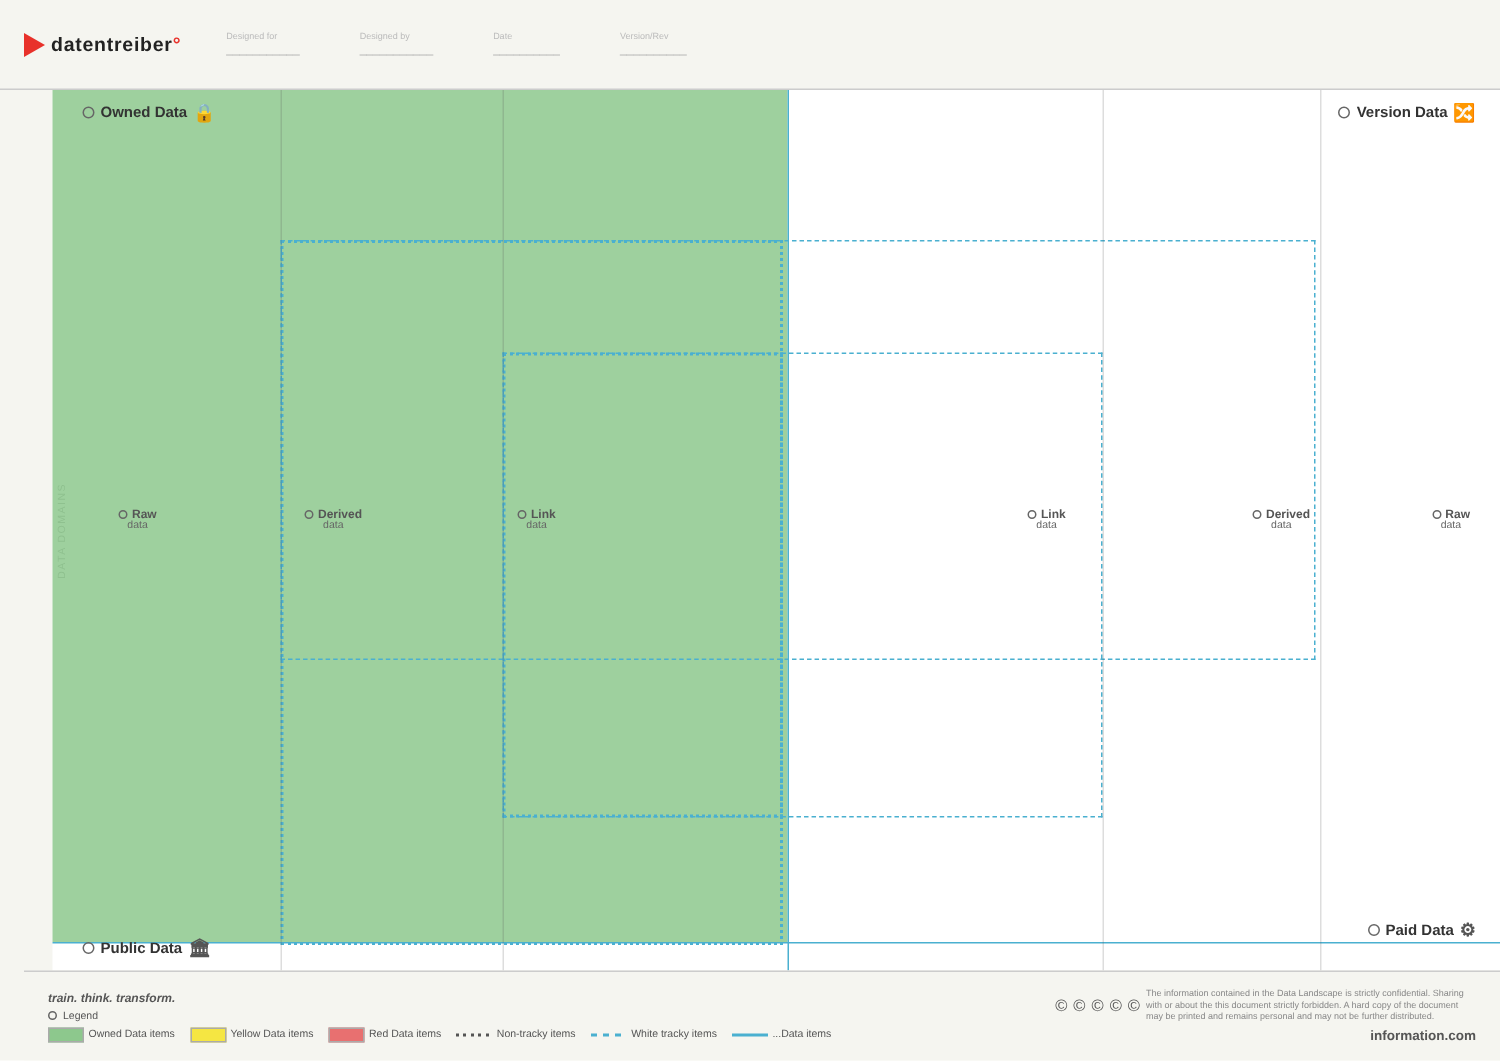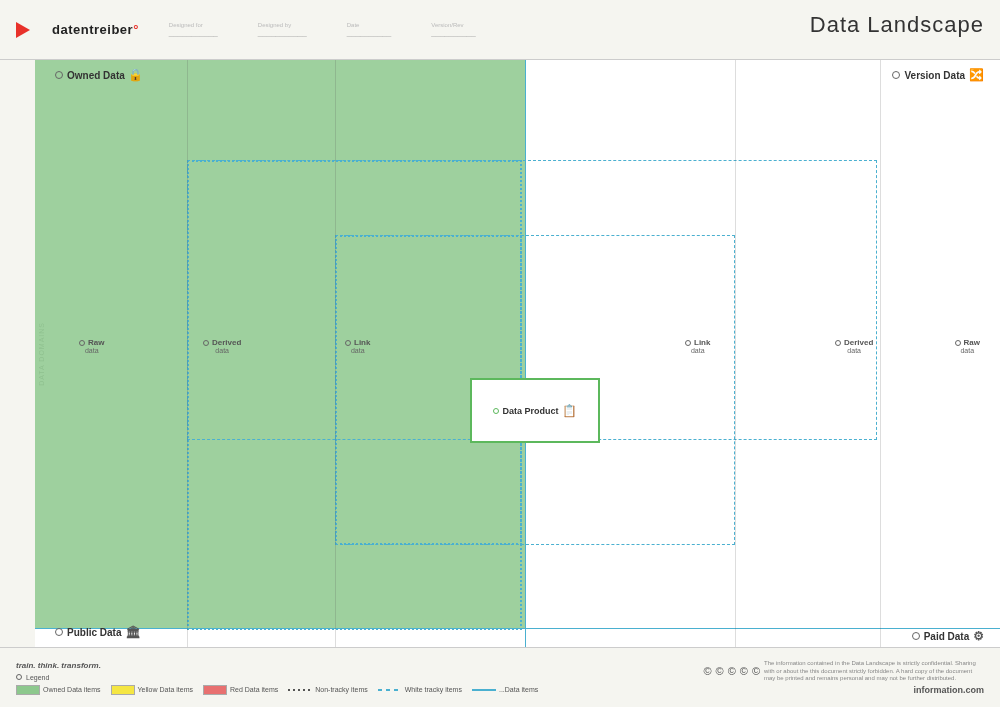--- a/index.html
+++ b/index.html
@@ -20,21 +20,21 @@
       display: flex;
       align-items: center;
       padding: 0 16px;
       border-bottom: 1px solid #ccc;
       background: #f5f5f0;
       z-index: 10;
     }
     .logo {
       display: flex;
       align-items: center;
-      gap: 22px;
+      gap: 4px;
     }
     .logo-triangle {
       width: 0; height: 0;
       border-top: 8px solid transparent;
       border-bottom: 8px solid transparent;
       border-left: 14px solid #e8312a;
     }
     .logo-text {
       font-size: 13px;
       font-weight: bold;
@@ -187,21 +187,21 @@
     }
     .data-product-label {
       display: flex;
       align-items: center;
       gap: 4px;
     }
 
     
     .footer {
       position: absolute;
-      bottom: 0; left: 0; right: 0;
+      bottom: 0; left: 16px; right: 0;
       height: 60px;
       background: #f5f5f0;
       border-top: 1px solid #ccc;
       display: flex;
       align-items: center;
       padding: 0 16px;
       gap: 20px;
     }
     .footer-tagline {
       font-size: 8px;
@@ -249,21 +249,20 @@
     </div>
     <div class="header-meta-item">
       <span class="header-meta-label">Date</span>
       <span style="font-size:8px;color:#aaa;">__________</span>
     </div>
     <div class="header-meta-item">
       <span class="header-meta-label">Version/Rev</span>
       <span style="font-size:8px;color:#aaa;">__________</span>
     </div>
   </div>
-  <h1 class="page-title">Data Landscape</h1>
 </div>
 
 <div class="canvas">
 
   <div class="y-axis-label">
     <span class="y-axis-text">DATA DOMAINS</span>
   </div>
 
   <div class="owned-region"></div>
 
@@ -290,21 +289,21 @@
     <span>Version Data</span>
     <span class="corner-icon">🔀</span>
   </div>
 
   <div class="corner-label" style="position:absolute; bottom: 8px; left: 20px;">
     <span class="corner-dot"></span>
     <span>Public Data</span>
     <span class="corner-icon">🏛</span>
   </div>
 
-  <div class="corner-label" style="position:absolute; bottom: 4px; right: 16px;">
+  <div class="corner-label" style="position:absolute; bottom: 20px; right: 16px;">
     <span class="corner-dot"></span>
     <span>Paid Data</span>
     <span class="corner-icon">⚙</span>
   </div>
 
   <div class="col-label" style="position:absolute; left: 44px; top: 278px;">
     <div class="col-label-title">
       <span class="corner-dot" style="width:6px;height:6px;"></span>
       <span>Raw</span>
     </div>
@@ -344,27 +343,20 @@
   </div>
 
   <div class="col-label" style="position:absolute; right: 20px; top: 278px;">
     <div class="col-label-title">
       <span class="corner-dot" style="width:6px;height:6px;"></span>
       <span>Raw</span>
     </div>
     <span style="font-size:7px;color:#666;">data</span>
   </div>
 
-  <div class="data-product-box">
-    <div class="data-product-label">
-      <span class="corner-dot" style="width:6px;height:6px;border-color:#5cb85c;"></span>
-      <span>Data Product</span>
-      <span style="font-size:12px;">📋</span>
-    </div>
-  </div>
 
   <div style="position:absolute; top:0; bottom:0; left:152px; width:1px; background:rgba(85,85,85,0.2);"></div>
   <div style="position:absolute; top:0; bottom:0; left:300px; width:1px; background:rgba(85,85,85,0.2);"></div>
   <div style="position:absolute; top:0; bottom:0; left:700px; width:1px; background:rgba(85,85,85,0.2);"></div>
   <div style="position:absolute; top:0; bottom:0; left:845px; width:1px; background:rgba(85,85,85,0.2);"></div>
 
 </div>
 
 <div class="footer">
   <div style="display:flex; flex-direction:column; justify-content:center; gap:2px;">

